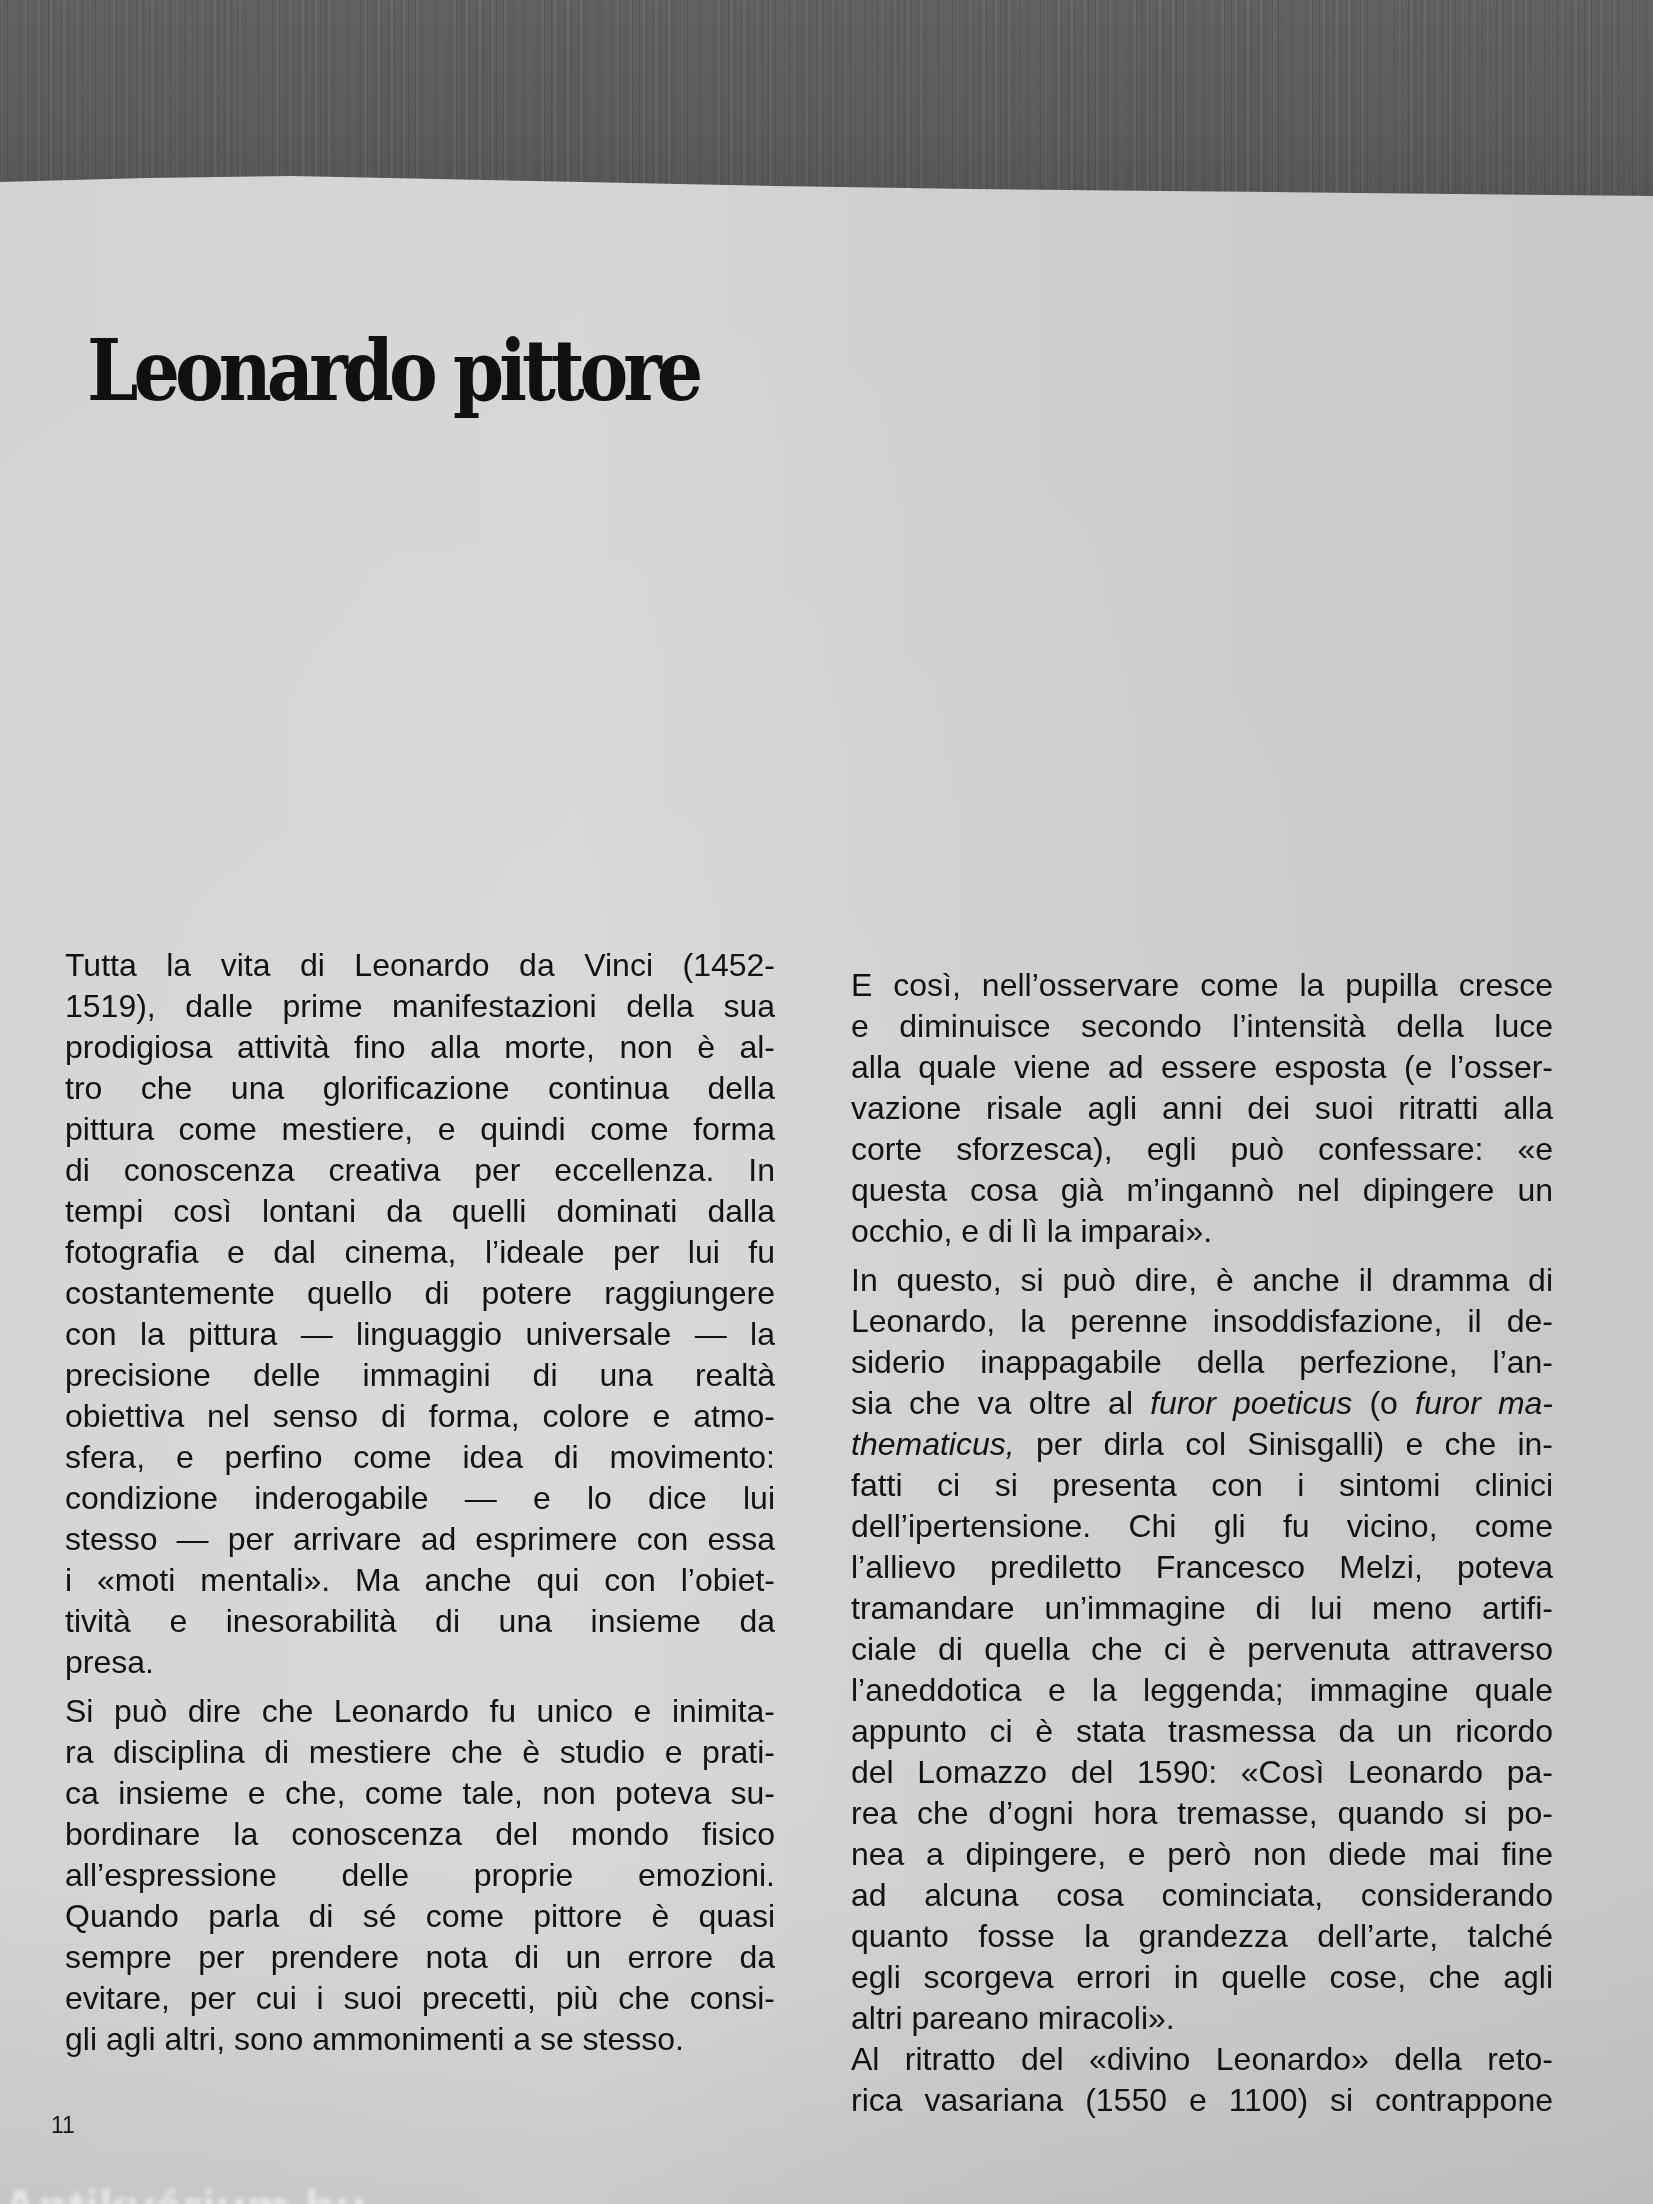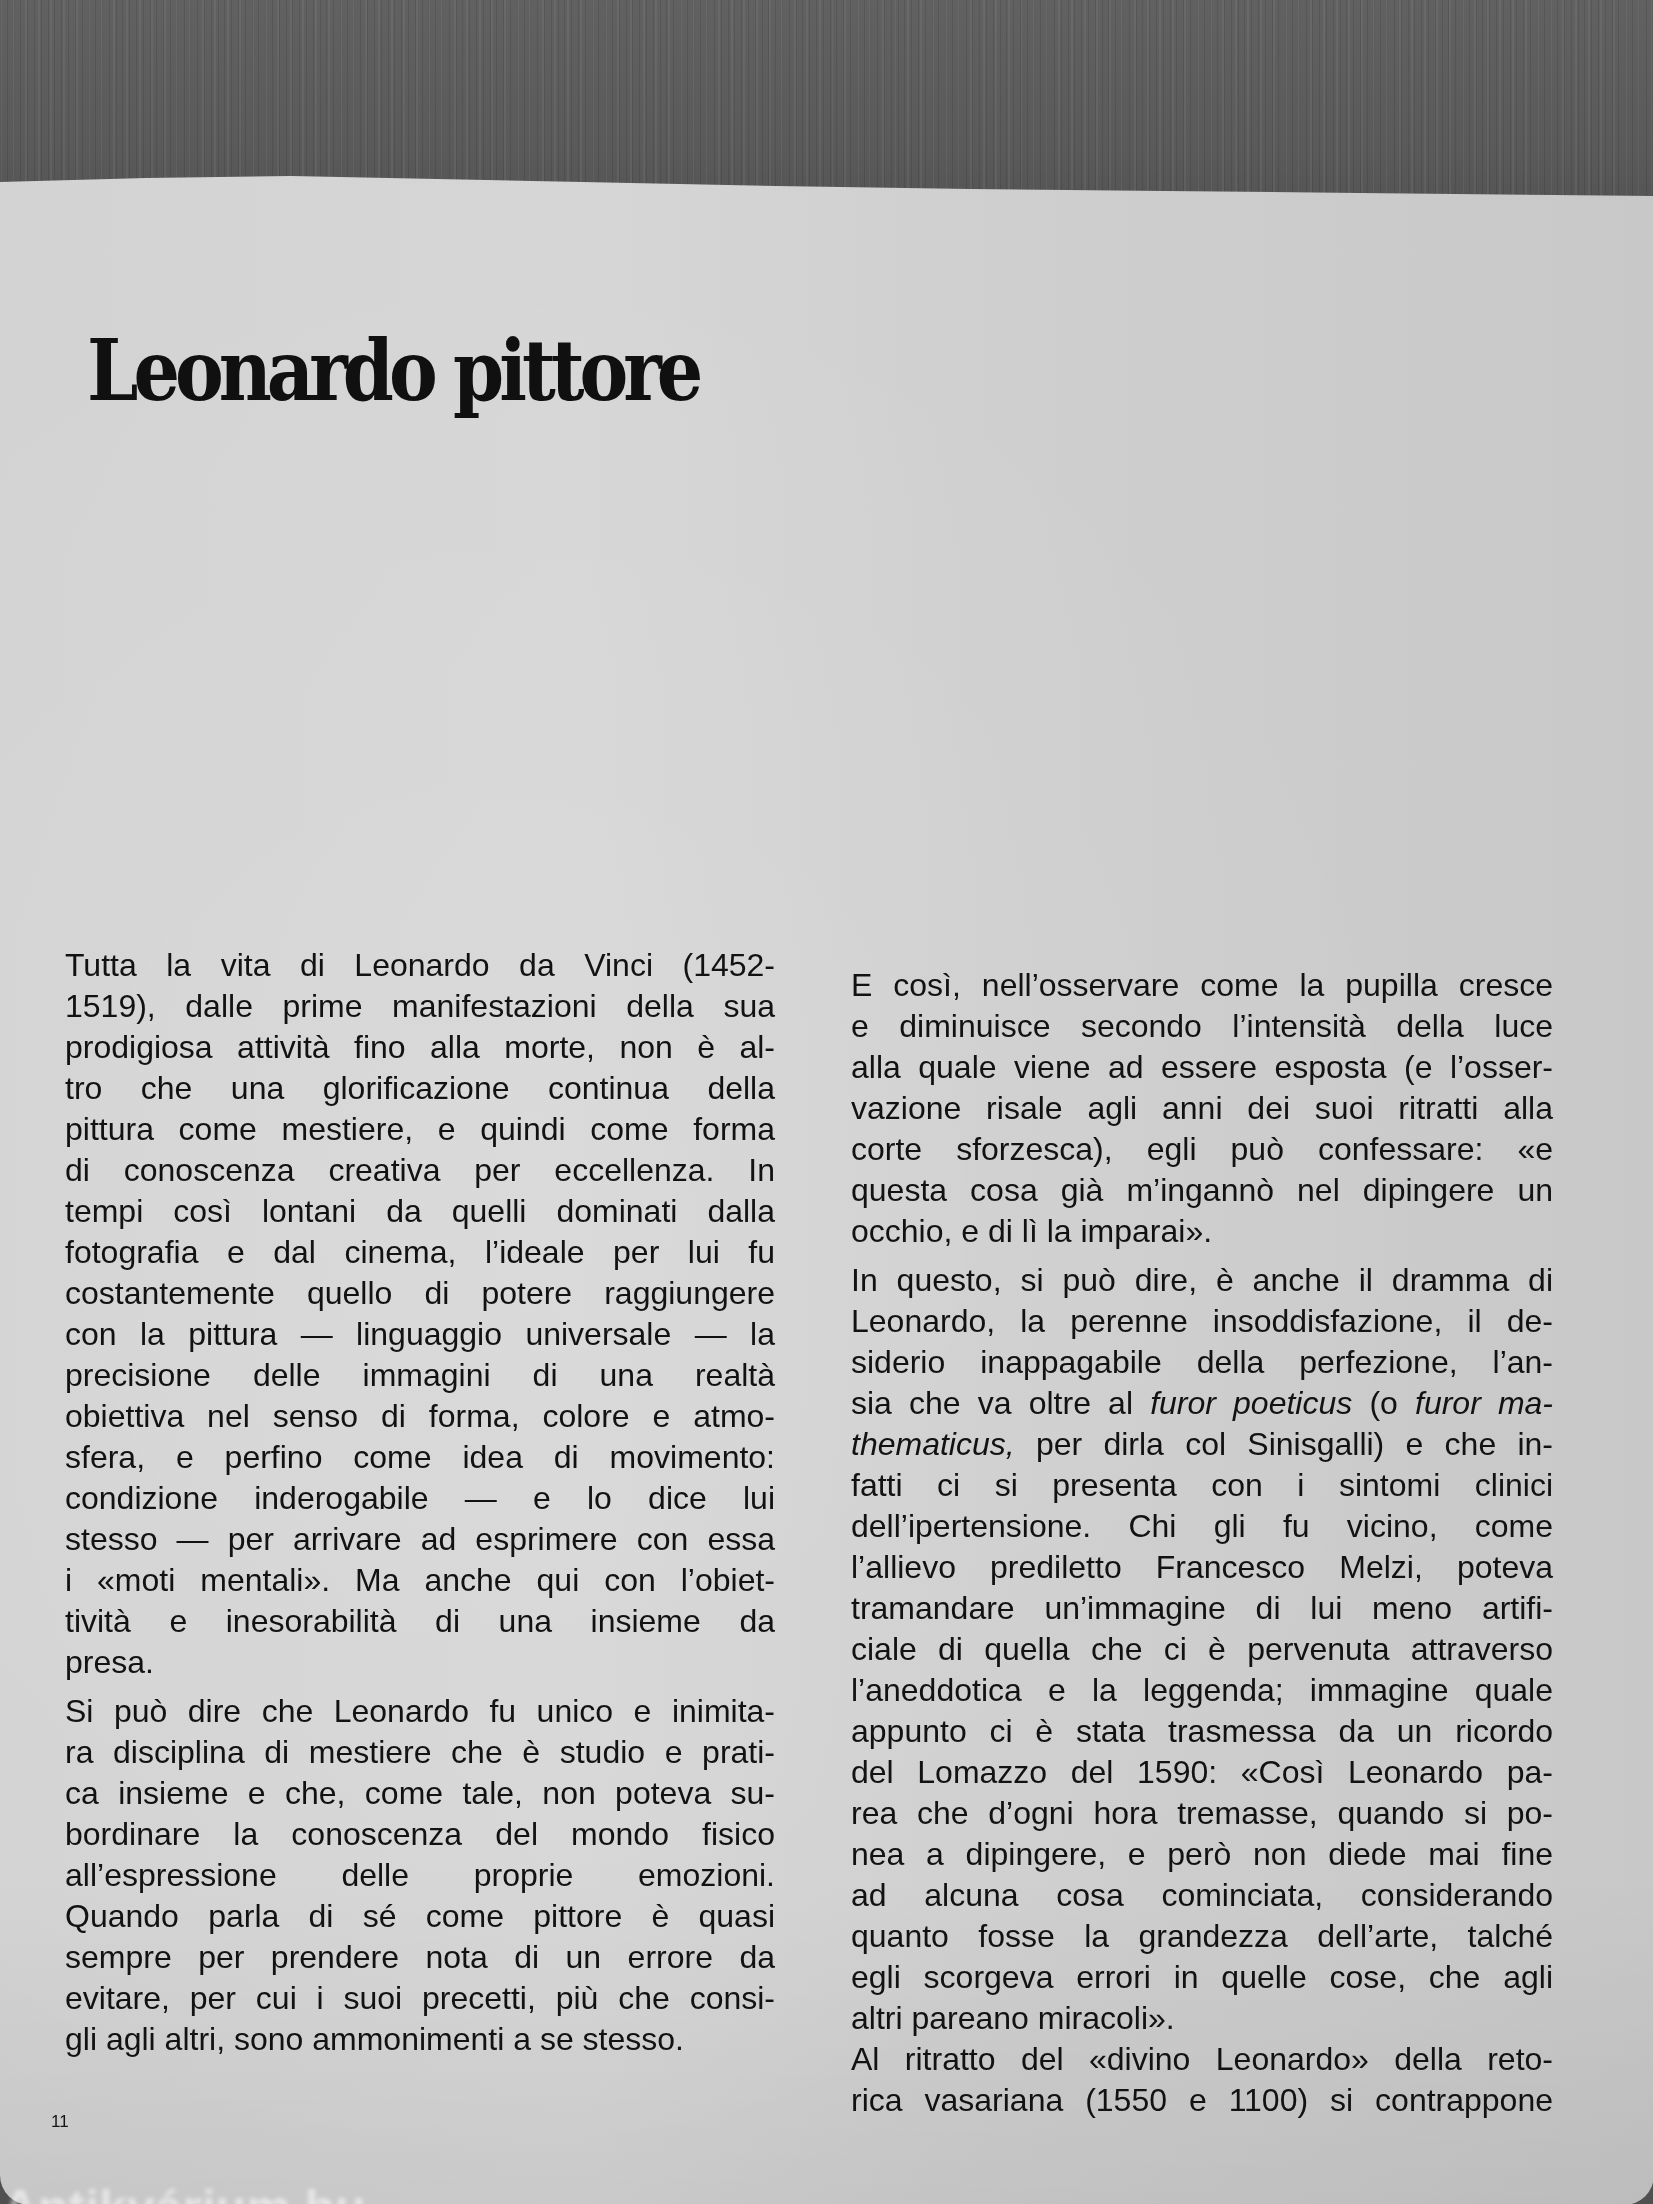--- a/index.html
+++ b/index.html
@@ -23,21 +23,20 @@
         repeating-linear-gradient(90deg, rgba(0,0,0,0.10) 0px, rgba(0,0,0,0.10) 1px, transparent 1px, transparent 6.8px),
         repeating-linear-gradient(90deg, rgba(255,255,255,0.05) 0px, rgba(255,255,255,0.05) 1.9px, transparent 1.9px, transparent 12.6px),
         linear-gradient(180deg, #616161 0%, #5a5a5a 60%, #4f4f4f 100%);
     }
     .page {
       position: absolute;
       left: 0; top: 0;
       width: 1654px; height: 2205px;
       background: linear-gradient(90deg, #d3d3d3 0%, #d6d6d6 35%, #cfcfcf 60%, #c8c8c8 100%);
       clip-path: polygon(0px 182px, 146px 178px, 291px 176px, 437px 179px, 582px 182px, 776px 186px, 970px 189px, 1164px 191px, 1359px 193px, 1553px 195px, 1654px 196px, 1654px 2205px, 0px 2205px);
-      border-radius: 30px;
     }
     .page-shade {
       position: absolute;
       left: 0; top: 0; width: 1654px; height: 2205px;
       background: radial-gradient(ellipse at 30% 55%, rgba(255,255,255,0.10), rgba(0,0,0,0) 60%),
                   linear-gradient(180deg, rgba(0,0,0,0) 85%, rgba(0,0,0,0.06) 100%);
       pointer-events: none;
     }
     .title {
       position: absolute;
@@ -74,21 +73,21 @@
       height: 41px;
       overflow: visible;
     }
     .line.last { text-align-last: left; }
     .line i, .line em { font-style: italic; }
     .page-number {
       position: absolute;
       left: 51px;
       top: 2112px;
       font-family: "Liberation Sans", "DejaVu Sans", sans-serif;
-      font-size: 17px;
+      font-size: 23px;
       color: #151515;
     }
     .watermark {
       position: absolute;
       left: 1.9px;
       top: 2179px;
       font-family: "Liberation Sans", "DejaVu Sans", sans-serif;
       font-weight: bold;
       font-size: 50px;
       color: rgba(255,255,255,0.55);

